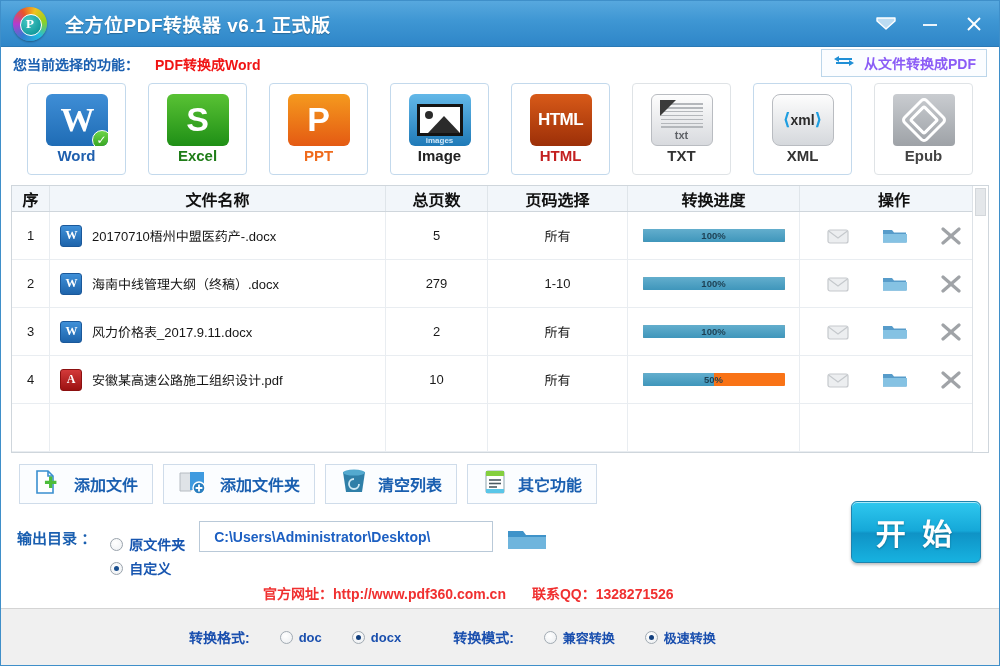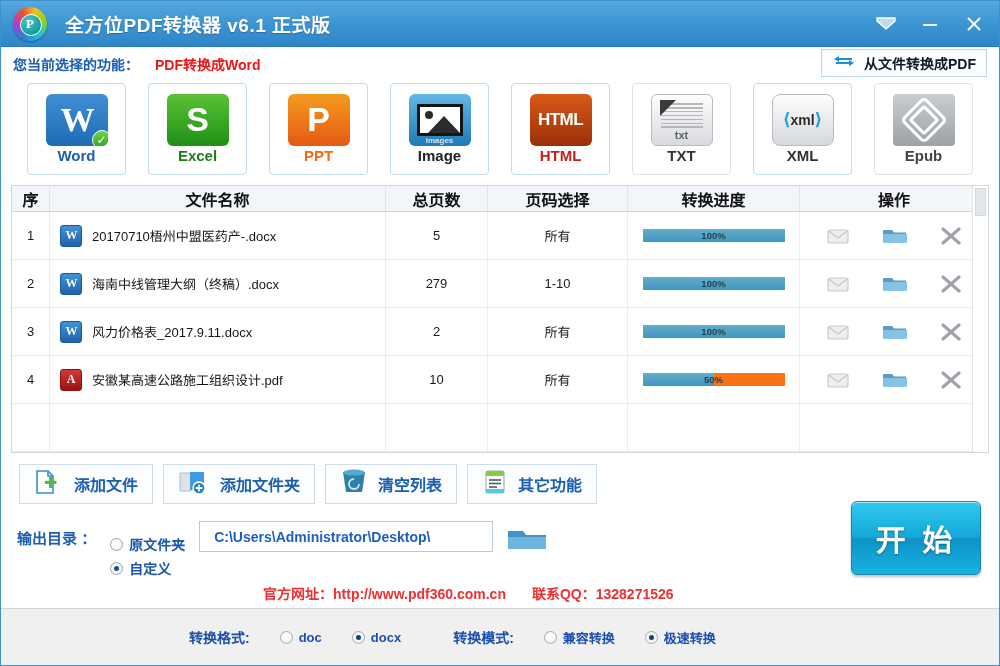--- a/index.html
+++ b/index.html
@@ -61,21 +61,21 @@
     height: 34px; flex: 0 0 34px; display: flex; align-items: center;
     position: relative; padding-left: 12px;
   }
   .func-label { font-size: 14px; color: #1a5fb0; font-weight: bold; }
   .func-value { font-size: 14px; color: #f01414; font-weight: bold; margin-left: 16px; }
   .topdf-btn {
     position: absolute; right: 12px; top: 2px;
     height: 28px; padding: 0 10px; display: flex; align-items: center; gap: 8px;
     border: 1px solid #bcd6ea; background: #fbfdff; cursor: pointer;
   }
-  .topdf-btn span.lbl { font-size: 14px; color: #0f172a; font-weight: bold; }
+  .topdf-btn span.lbl { font-size: 14px; color: #8b5cf6; font-weight: bold; }
 
   
   .formats {
     flex: 0 0 98px; display: flex; align-items: center;
     justify-content: space-between; padding: 2px 26px 4px 26px;
   }
   .fmt {
     width: 99px; height: 92px; border: 1px solid #c3d9ec; border-radius: 4px;
     background: #ffffff; display: flex; flex-direction: column;
     align-items: center; justify-content: center; gap: 2px; cursor: pointer;
@@ -255,21 +255,21 @@
   }
   .radio .rl { font-size: 14px; color: #1856b0; font-weight: bold; }
   .path-input {
     margin-left: 14px; margin-top: 8px; width: 294px; height: 31px;
     border: 1px solid #b9c9d8; background: #ffffff;
     display: flex; align-items: center; padding-left: 14px;
     font-size: 14px; color: #1c5fc2; font-weight: bold; cursor: text;
   }
   .browse-btn { margin-left: 12px; margin-top: 12px; cursor: pointer; }
   .start-btn {
-    position: absolute; right: 18px; top: -8px; width: 130px; height: 74px;
+    position: absolute; right: 18px; top: -8px; width: 130px; height: 62px;
     border-radius: 6px; border: 1px solid #1f83ad;
     background: linear-gradient(to bottom, #2fc8ef 0%, #15a8d8 48%, #0f93c6 52%, #17b2e0 100%);
     display: flex; align-items: center; justify-content: center;
     color: #ffffff; font-size: 30px; font-weight: bold; cursor: pointer;
     box-shadow: inset 0 1px 0 rgba(255,255,255,.6), 0 2px 3px rgba(0,0,0,.25);
     text-shadow: 0 1px 2px rgba(0,0,0,.35); letter-spacing: 4px;
   }
 
   
   .promo {

